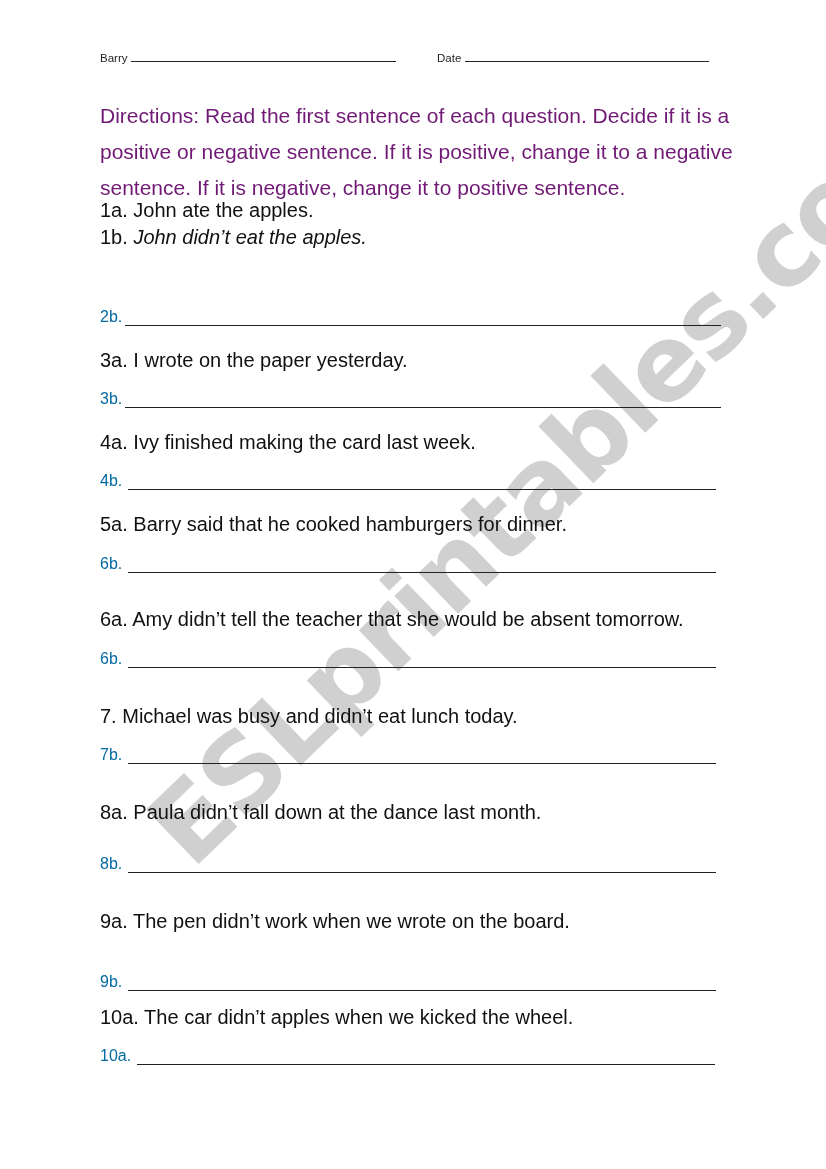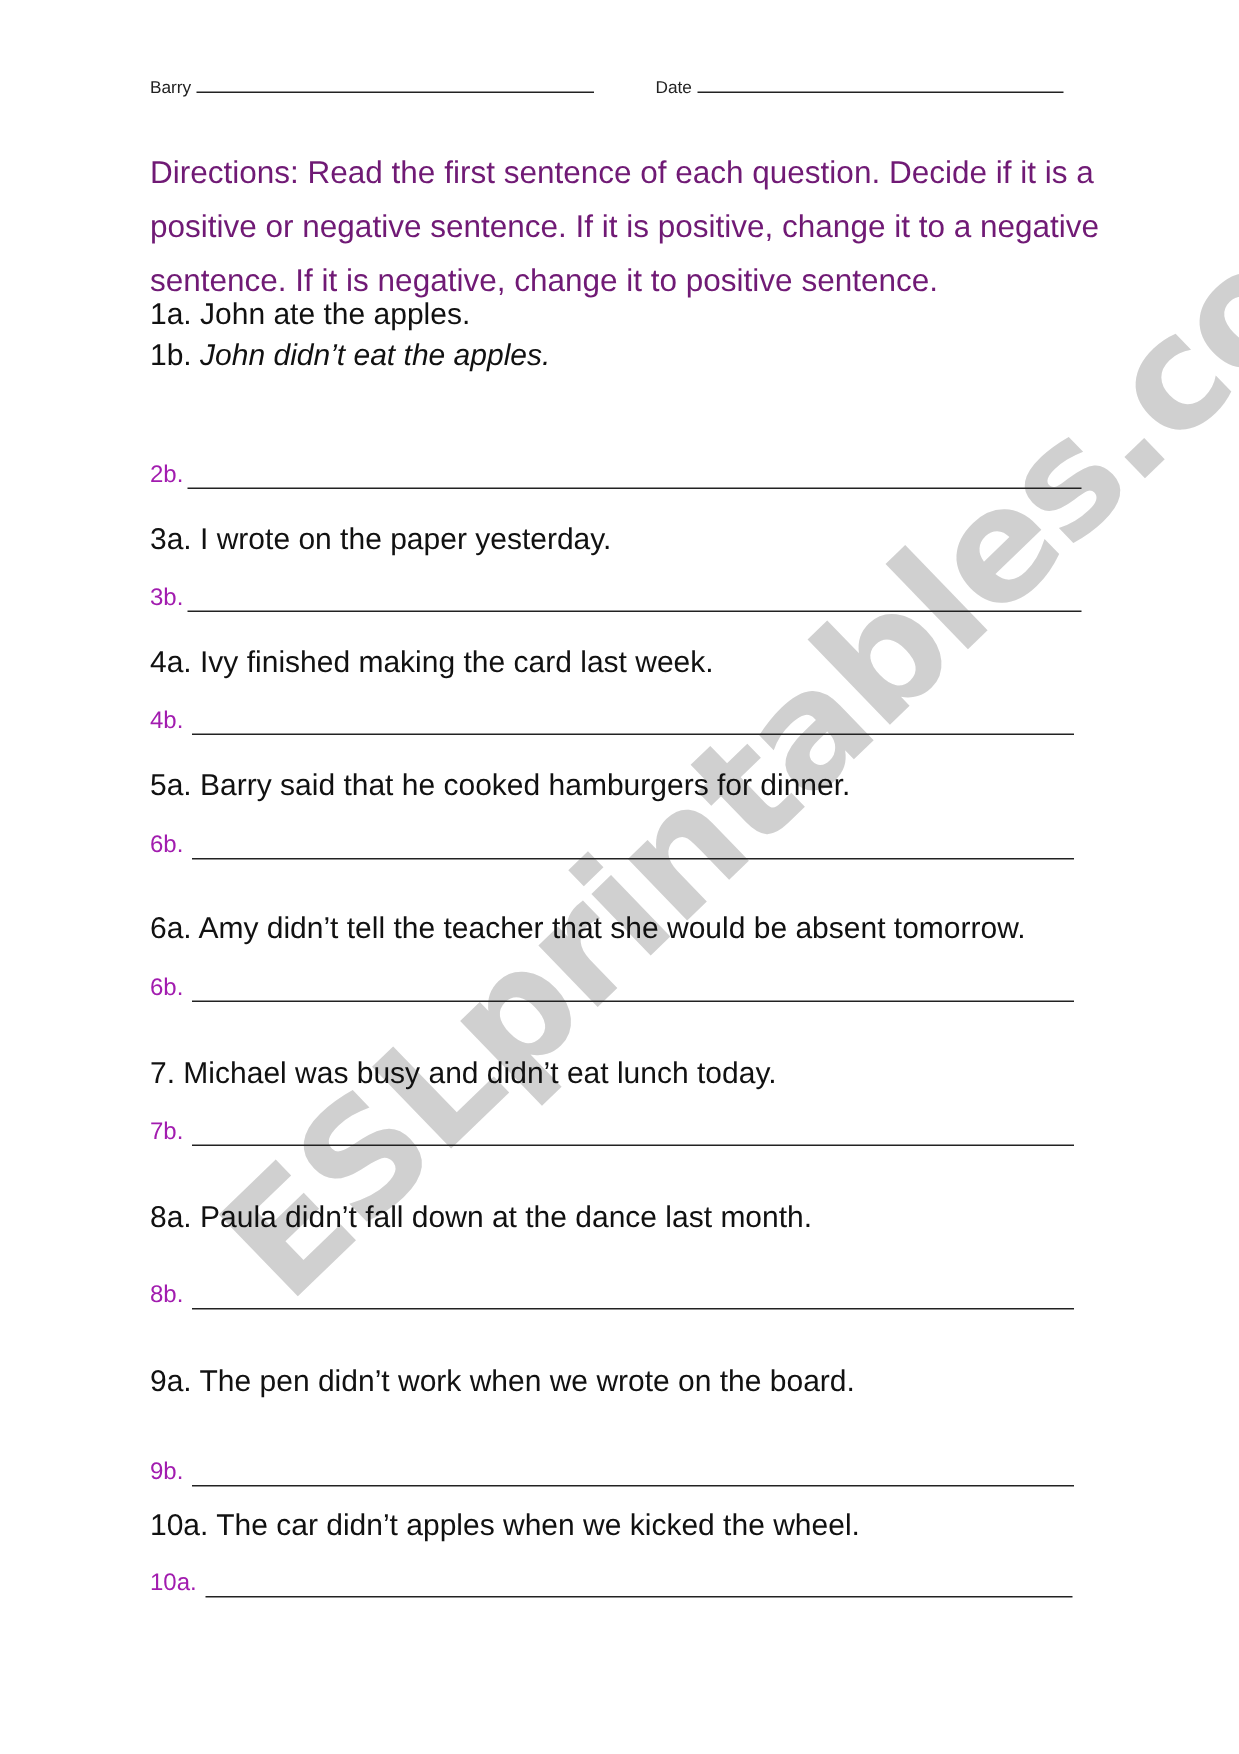--- a/index.html
+++ b/index.html
@@ -4,21 +4,21 @@
 <style>
   html, body { margin: 0; padding: 0; background: #ffffff; }
   body { width: 826px; height: 1169px; position: relative; overflow: hidden;
          font-family: "Liberation Sans", "DejaVu Sans", sans-serif; color: #111; }
   .page { position: absolute; left: 0; top: 0; width: 826px; height: 1169px; background: #fff; }
   .hdr { position: absolute; top: 50px; font-size: 11.5px; color: #222; white-space: nowrap; }
   .hdr .blank { display: inline-block; border-bottom: 1px solid #222; height: 11px; vertical-align: baseline; margin-left: 4px; }
   .dir { position: absolute; left: 100px; top: 98px; width: 640px; font-size: 21px; line-height: 36px; color: #701a75; }
   .line { position: absolute; left: 100px; font-size: 20px; color: #111; white-space: nowrap; }
   .line.italic span.txt { font-style: italic; }
-  .ans { position: absolute; left: 100px; font-size: 16px; color: #a21caf; white-space: nowrap; display: flex; align-items: flex-end; }
+  .ans { position: absolute; left: 100px; font-size: 16px; color: #0369a1; white-space: nowrap; display: flex; align-items: flex-end; }
   .ans .rule { border-bottom: 1px solid #222; height: 14px; margin-left: 3px; }
   .wm { position: absolute; left: 60px; top: 520px; width: 760px; text-align: center;
         font-family: "DejaVu Sans", sans-serif; font-weight: bold; font-size: 104px;
         color: #c8c8c8; opacity: 0.85; transform: rotate(-44deg); transform-origin: 50% 50%;
         letter-spacing: -2px; pointer-events: none; white-space: nowrap; }
   .wm-layer { position:absolute; left:0; top:0; width:826px; height:1169px; }
 </style>
 </head>
 <body>
 

